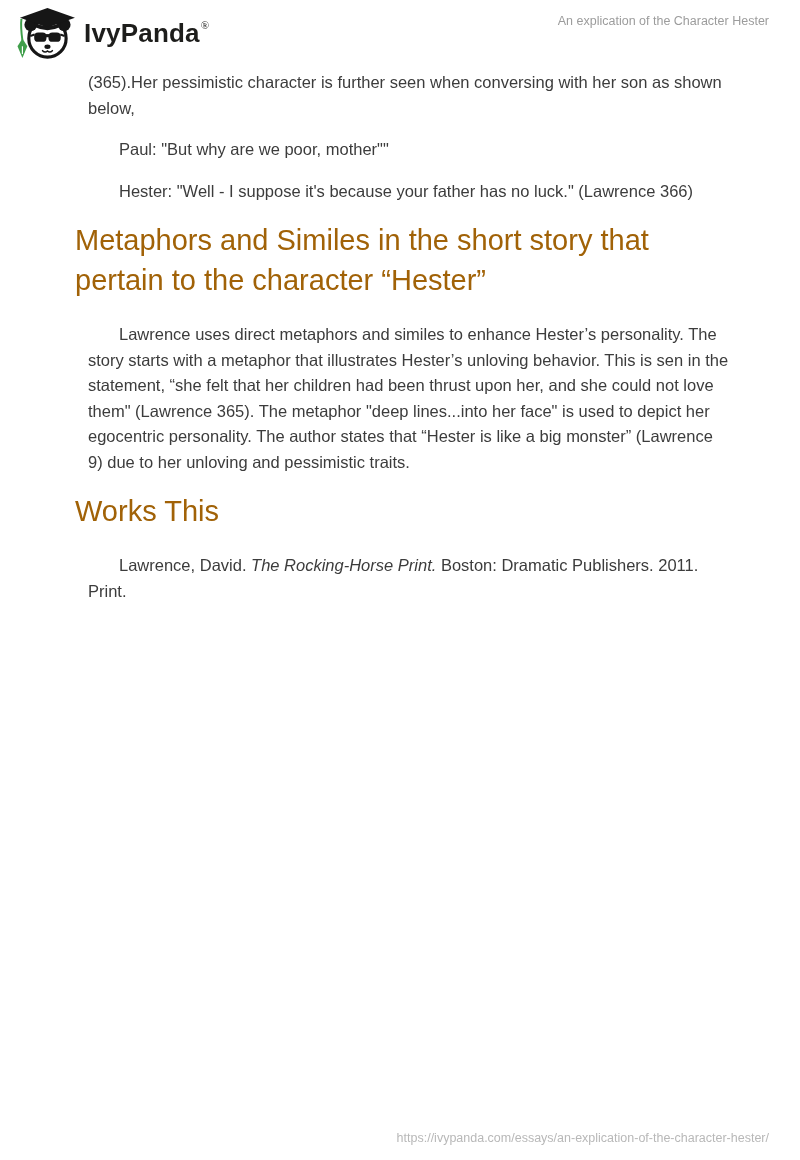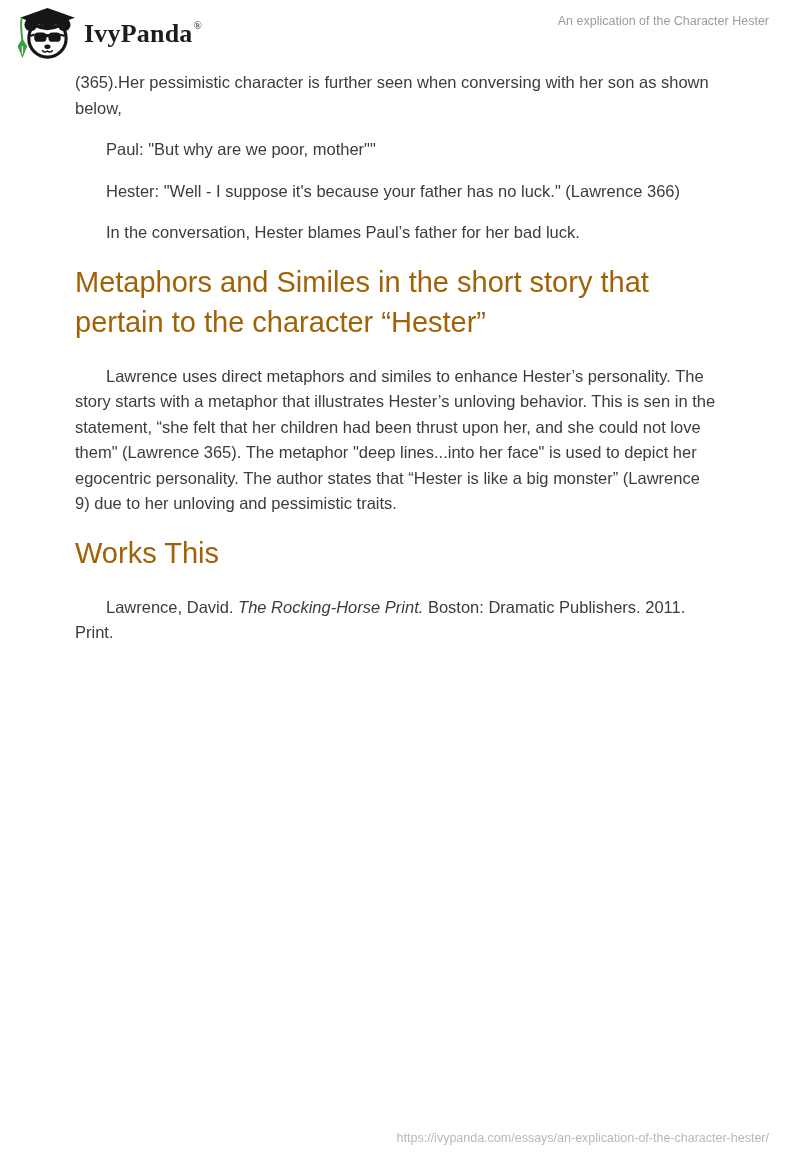--- a/index.html
+++ b/index.html
@@ -17,21 +17,21 @@
   .brand {
     position: absolute;
     left: 14px;
     top: 6px;
     display: flex;
     align-items: center;
     text-decoration: none;
   }
   .brand svg { display: block; }
   .brand-name {
-    font-family: Liberation Serif, serif;
+    font-family: Liberation Sans, sans-serif;
     font-weight: bold;
     font-size: 26px;
     color: #1d1d1b;
     margin-left: 7px;
     letter-spacing: 0.2px;
   }
   .reg {
     font-family: "Liberation Serif", serif;
     font-size: 11px;
     color: #1d1d1b;
@@ -51,21 +51,21 @@
   main {
     position: absolute;
     top: 70px;
     left: 75px;
     width: 680px;
   }
   main p {
     font-size: 16.5px;
     line-height: 25.5px;
     color: #3c3c3c;
-    margin: 0 0 16px 0;
+    margin: 0 0 16px 13px;
     white-space: pre-line;
   }
   main p.indent { text-indent: 31px; }
   main h2 {
     font-size: 29px;
     line-height: 40px;
     font-weight: normal;
     color: #a16207;
     margin: 12px 0 22px 0;
     white-space: pre-line;
@@ -115,21 +115,20 @@
       <span class="reg">®</span>
     </a>
     <div class="doc-title">An explication of the Character Hester</div>
   </header>
 
   <main>
     <p>(365).Her pessimistic character is further seen when conversing with her son as shown
 below,</p>
     <p class="indent">Paul: "But why are we poor, mother""</p>
     <p class="indent">Hester: "Well - I suppose it's because your father has no luck." (Lawrence 366)</p>
-    <p class="indent">In the conversation, Hester blames Paul’s father for her bad luck.</p>
 
     <h2>Metaphors and Similes in the short story that
 pertain to the character “Hester”</h2>
     <p class="indent">Lawrence uses direct metaphors and similes to enhance Hester’s personality. The
 story starts with a metaphor that illustrates Hester’s unloving behavior. This is sen in the
 statement, “she felt that her children had been thrust upon her, and she could not love
 them" (Lawrence 365). The metaphor "deep lines...into her face" is used to depict her
 egocentric personality. The author states that “Hester is like a big monster” (Lawrence
 9) due to her unloving and pessimistic traits.</p>
 

